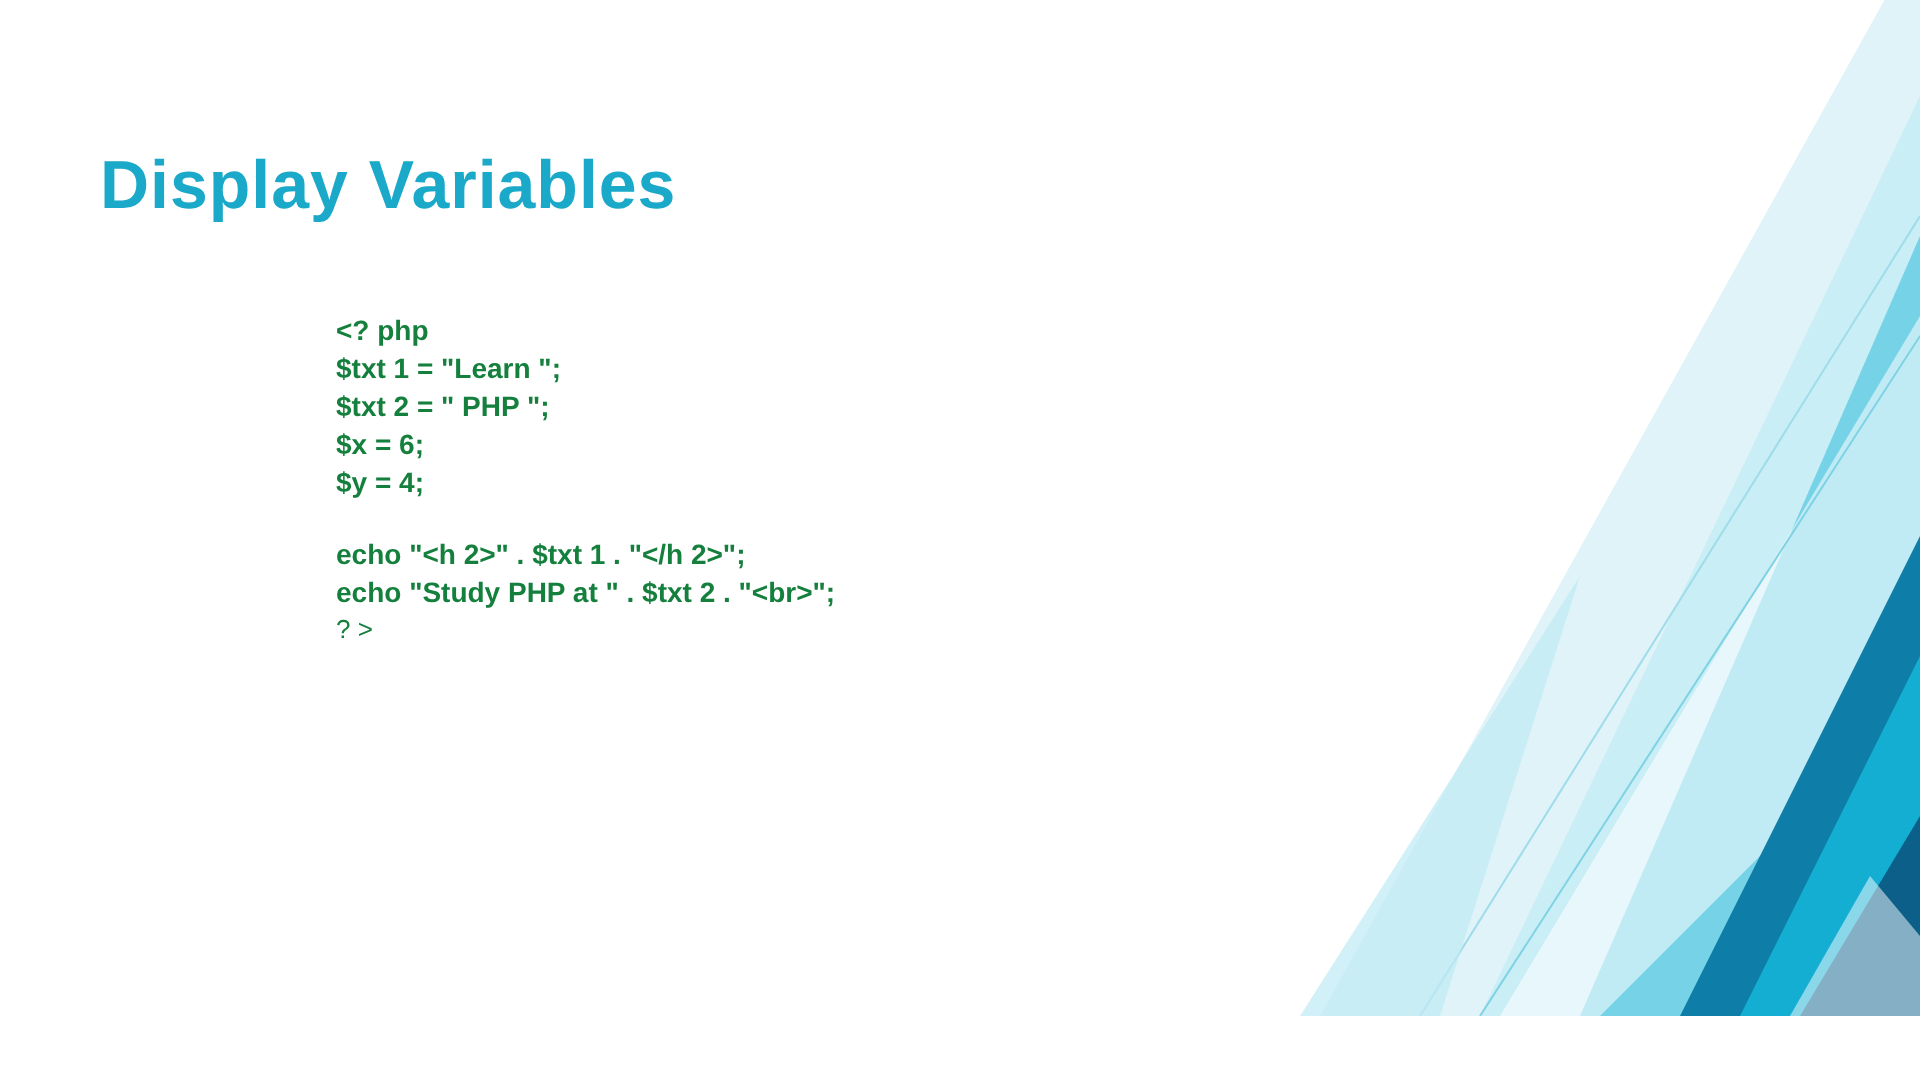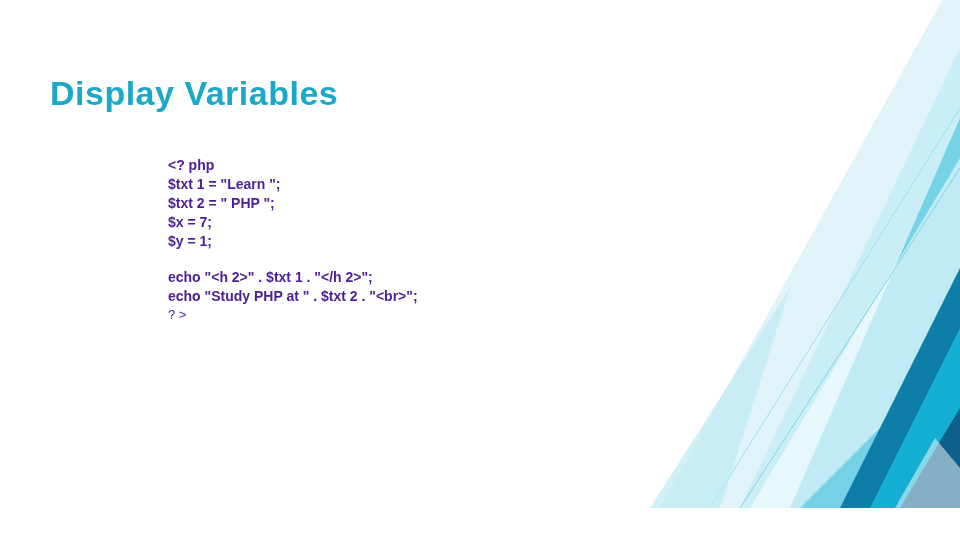--- a/index.html
+++ b/index.html
@@ -26,21 +26,21 @@
     letter-spacing: 0.5px;
   }
   .code-block {
     position: absolute;
     top: 156px;
     left: 168px;
     width: 560px;
     font-family: Verdana, Tahoma, "Segoe UI", sans-serif;
     font-size: 14px;
     line-height: 1.35;
-    color: #4c1d95;
+    color: #15803d;
     font-weight: 600;
   }
   .code-block .gap {
     height: 18px;
   }
   .code-block .small {
     font-weight: 500;
     font-size: 13px;
   }
 
@@ -58,22 +58,22 @@
 <body>
 
 <div class="slide">
 
   <h1 class="title">Display Variables</h1>
 
   <div class="code-block">
     <div>&lt;? php</div>
     <div>$txt 1 = "Learn ";</div>
     <div>$txt 2 = " PHP ";</div>
-    <div>$x = 7;</div>
-    <div>$y = 1;</div>
+    <div>$x = 6;</div>
+    <div>$y = 4;</div>
     <div class="gap"></div>
     <div>echo "&lt;h 2&gt;" . $txt 1 . "&lt;/h 2&gt;";</div>
     <div>echo "Study PHP at " . $txt 2 . "&lt;br&gt;";</div>
     <div class="small">? &gt;</div>
   </div>
 
   <svg class="art" viewBox="0 0 420 540" preserveAspectRatio="xMaxYMax meet">
 
     <polygon points="420,0 420,540 120,540" fill="#dff3f9"></polygon>
 

